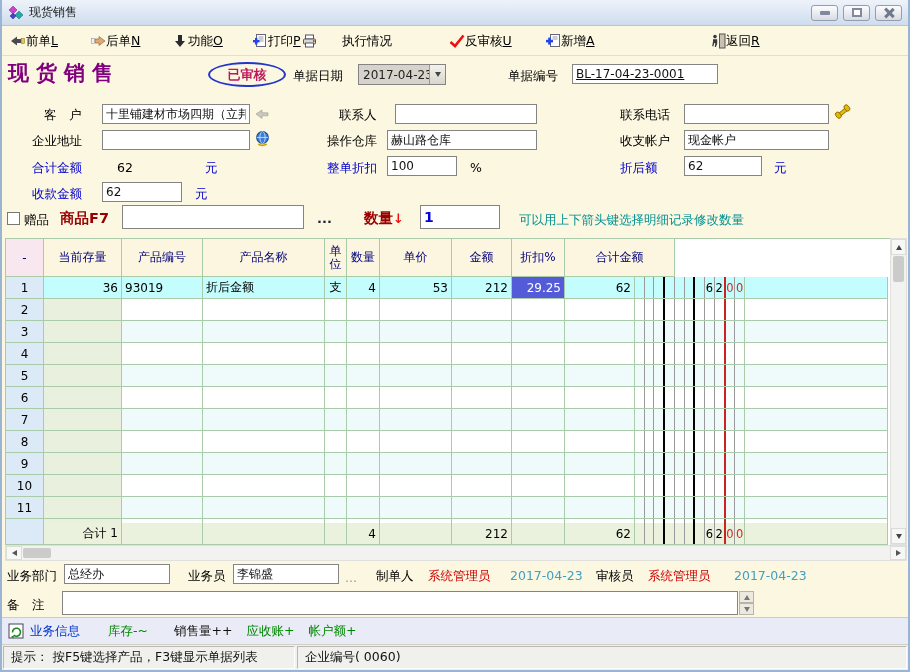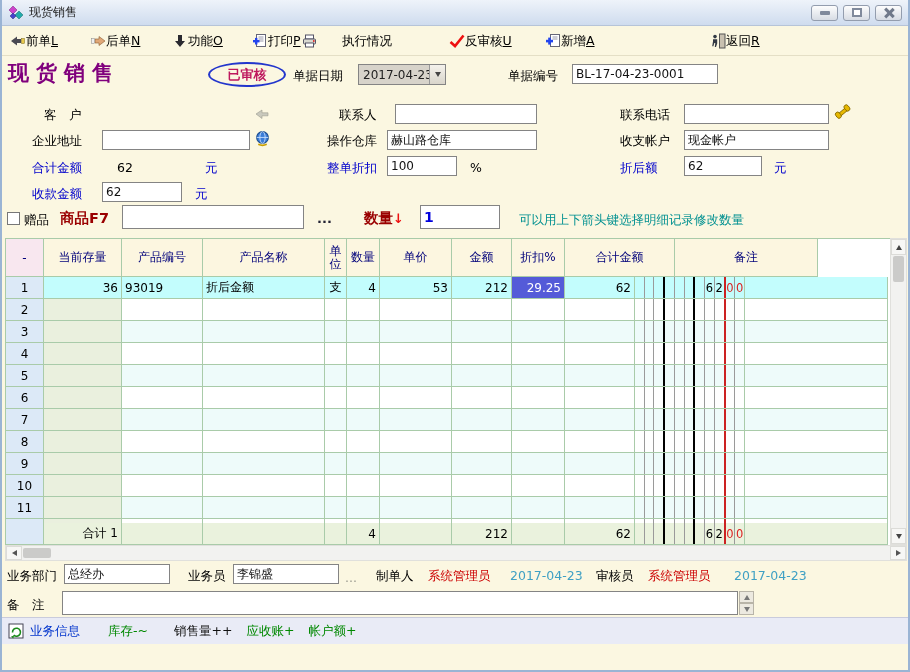--- a/index.html
+++ b/index.html
@@ -218,25 +218,26 @@
     <div class="form-title">现货销售</div>
     <div class="stamp">已审核</div>
     <div class="lbl" style="left:291px;top:12px">单据日期</div>
     <div class="combo" style="left:356px;top:8px;width:88px">
       <span class="val">2017-04-23</span>
       <span class="combo-btn">
           <i class="tri-dn"></i>
         </span>
     </div>
     <div class="lbl" style="left:506px;top:12px">单据编号</div>
-    <input class="tbx" style="left: 570px; top: 8px; width: 146px;" value="BL-17-04-23-0001">
+    <input class="tbx" style="left: 570px; top: 8px; width: 146px; text-decoration: underline;" value="BL-17-04-23-0001">
   </div>
 
   <div class="formarea">
     <div class="lbl" style="left:42px;top:7px">客　户</div>
+    <input class="tbx" style="left: 100px; top: 4px; width: 148px;" value="十里铺建材市场四期（立邦">
     <svg class="icon-abs" style="left:252px;top:7px" width="16" height="14" viewBox="0 0 16 14">
       <path d="M2,7 L8,3 L8,5.8 L14,5.8 L14,8.8 L8,8.8 L8,11.5 Z" fill="#c9c9bd" stroke="#9a9a8e" stroke-width="0.6"></path>
     </svg>
 
     <div class="lbl" style="left:30px;top:33px">企业地址</div>
     <input class="tbx" style="left: 100px; top: 30px; width: 148px;">
     <svg class="icon-abs" style="left:252px;top:30px" width="17" height="17" viewBox="0 0 16 16">
       <circle cx="8" cy="7" r="5.5" fill="#3b7dd8" stroke="#1a4a8a"></circle>
       <ellipse cx="8" cy="7" rx="2.5" ry="5.5" fill="none" stroke="#cfe4ff" stroke-width="0.8"></ellipse>
       <path d="M2.5,7 h11" stroke="#cfe4ff" stroke-width="0.8"></path>
@@ -298,21 +299,20 @@
         <div class="c0">-</div>
         <div class="c1">当前存量</div>
         <div class="c2">产品编号</div>
         <div class="c3">产品名称</div>
         <div class="c4">单位</div>
         <div class="c5">数量</div>
         <div class="c6">单价</div>
         <div class="c7">金额</div>
         <div class="c8">折扣%</div>
         <div class="c10">合计金额</div>
-        <div class="c11">备注</div>
       </div>
       <div id="grid-rows">
           <div class="trow r-sel">
             <div class="c0 rn">1</div>
             <div class="c1 num">36</div>
             <div class="c2">93019</div>
             <div class="c3">折后金额</div>
             <div class="c4 ctr">支</div>
             <div class="c5 num">4</div>
             <div class="c6 num">53</div>
@@ -730,14 +730,18 @@
       <path d="M4.5,9.5 a4,4 0 1 1 1.2,2.6" stroke="#1a8a1a" fill="none" stroke-width="1.6"></path>
       <path d="M3,13.5 l3.2,-1 l-1,3 z" fill="#1a8a1a"></path>
     </svg>
     <span class="lk-blue">业务信息</span>
     <span class="lk-green sp-wide">库存-~</span>
     <span class="lk-black">销售量++</span>
     <span class="lk-green">应收账+</span>
     <span class="lk-green">帐户额+</span>
   </div>
 
+  <div class="statusbar">
+    <div class="seg seg1">提示： 按F5键选择产品，F3键显示单据列表</div>
+    <div class="seg seg2">企业编号( 0060)</div>
+  </div>
 
 </div>
 
 </body></html>

